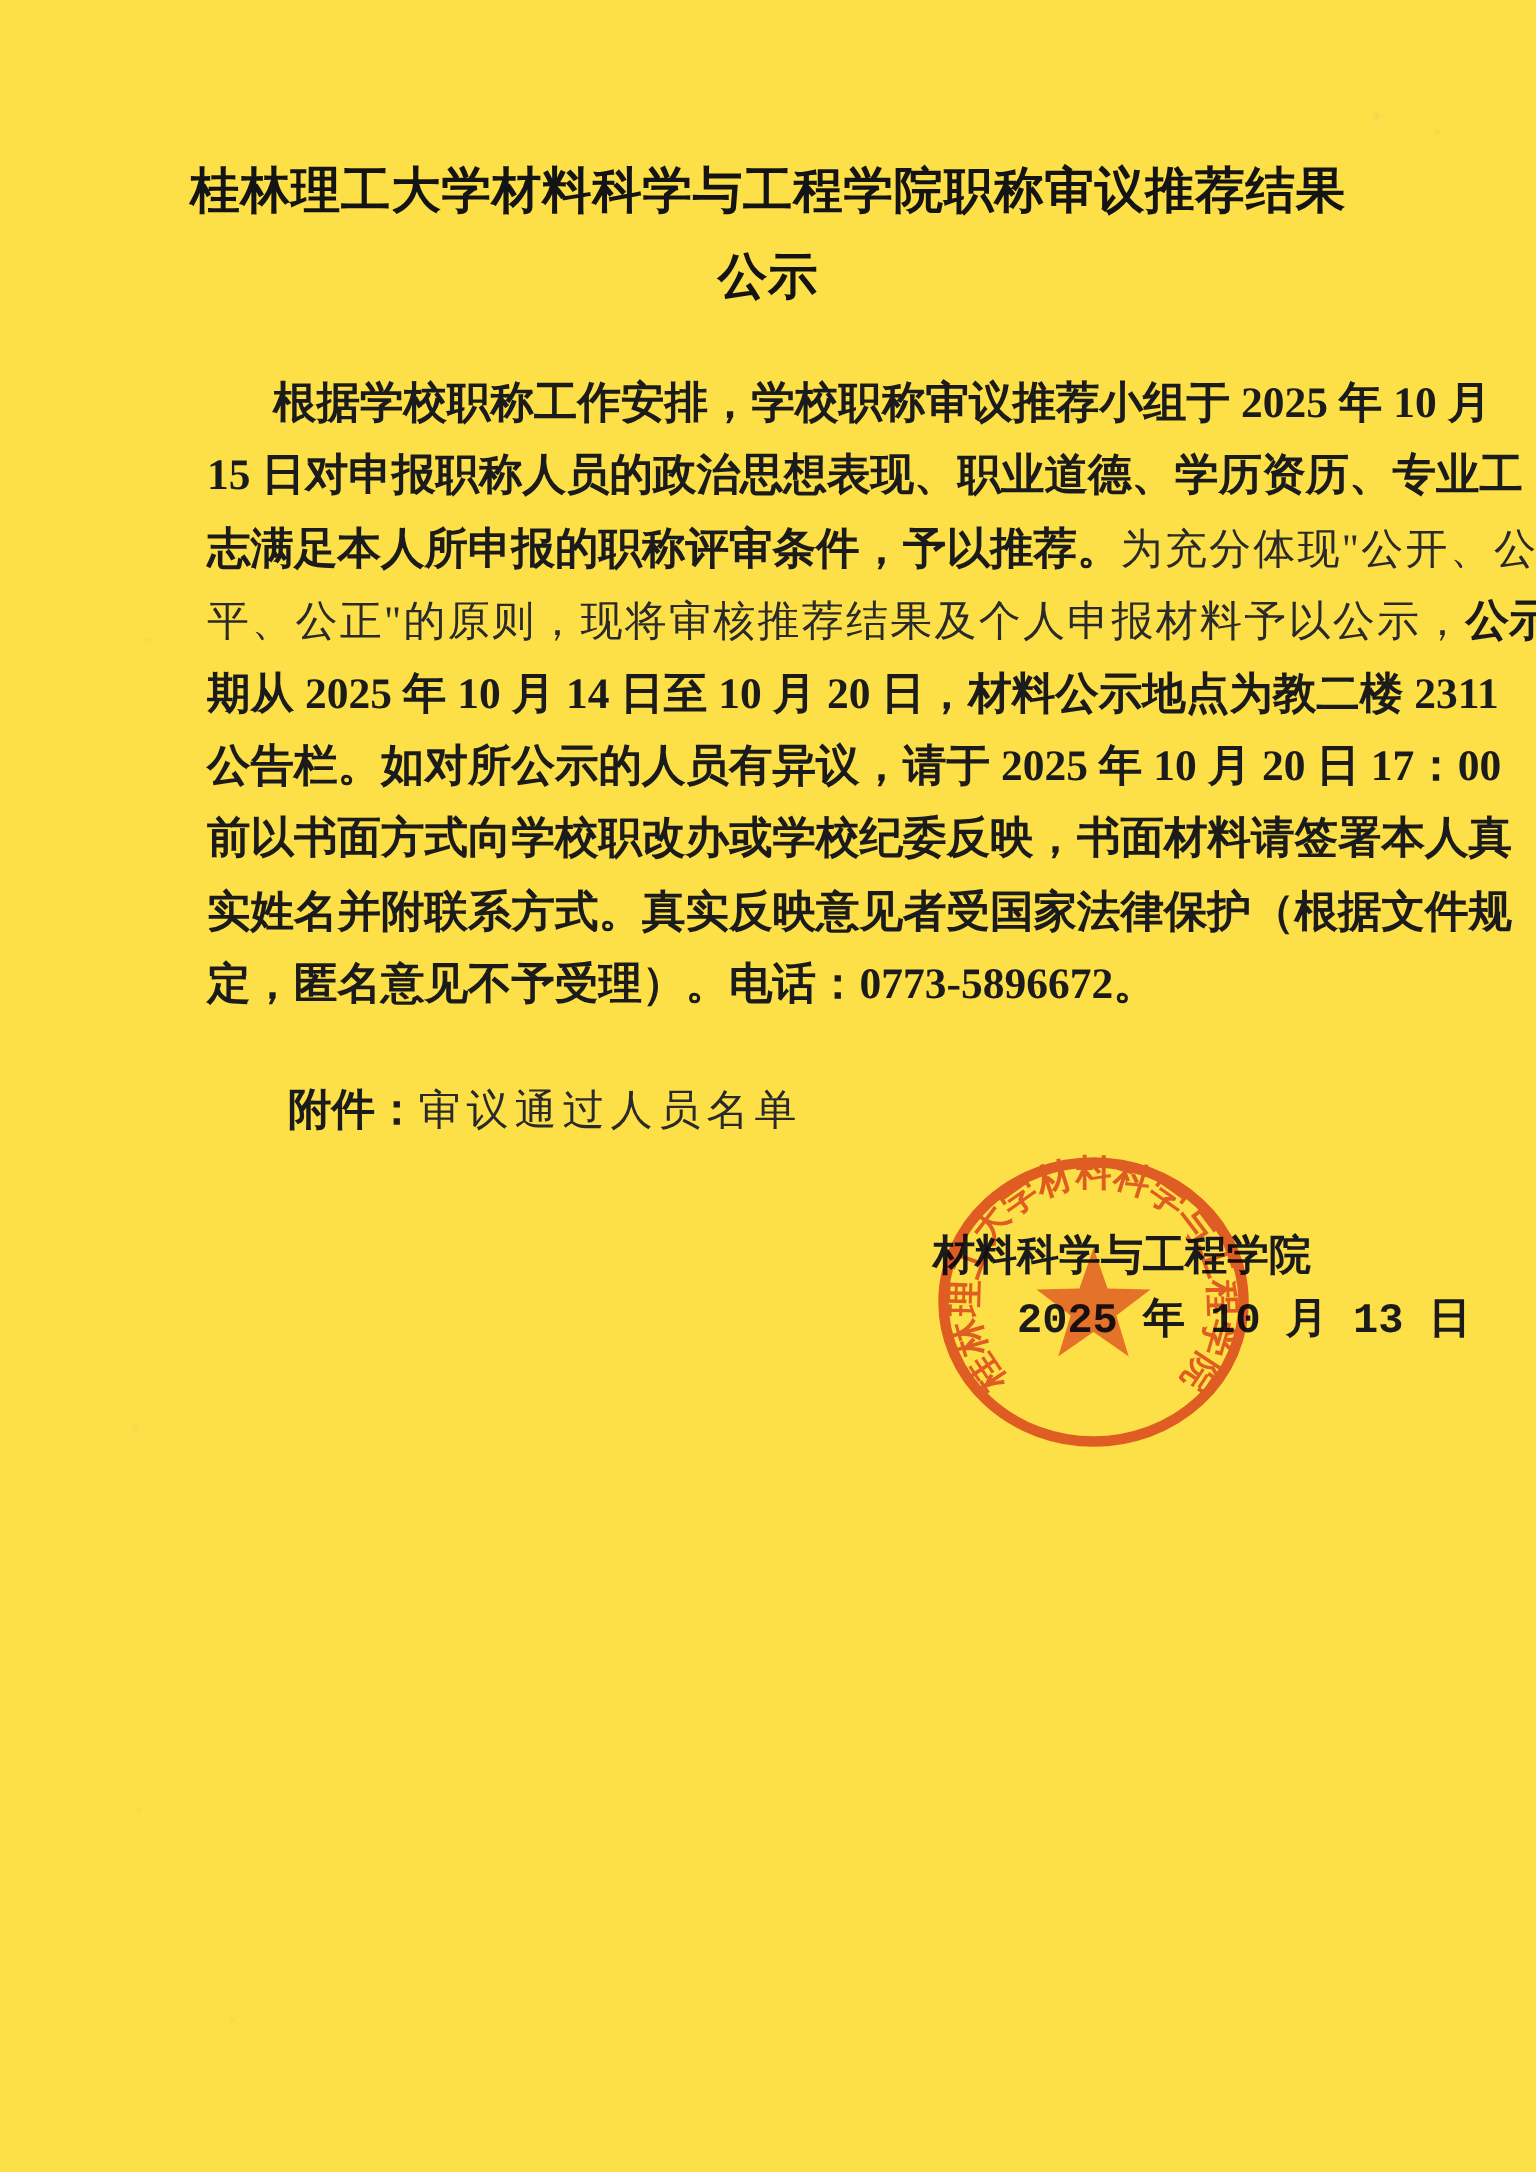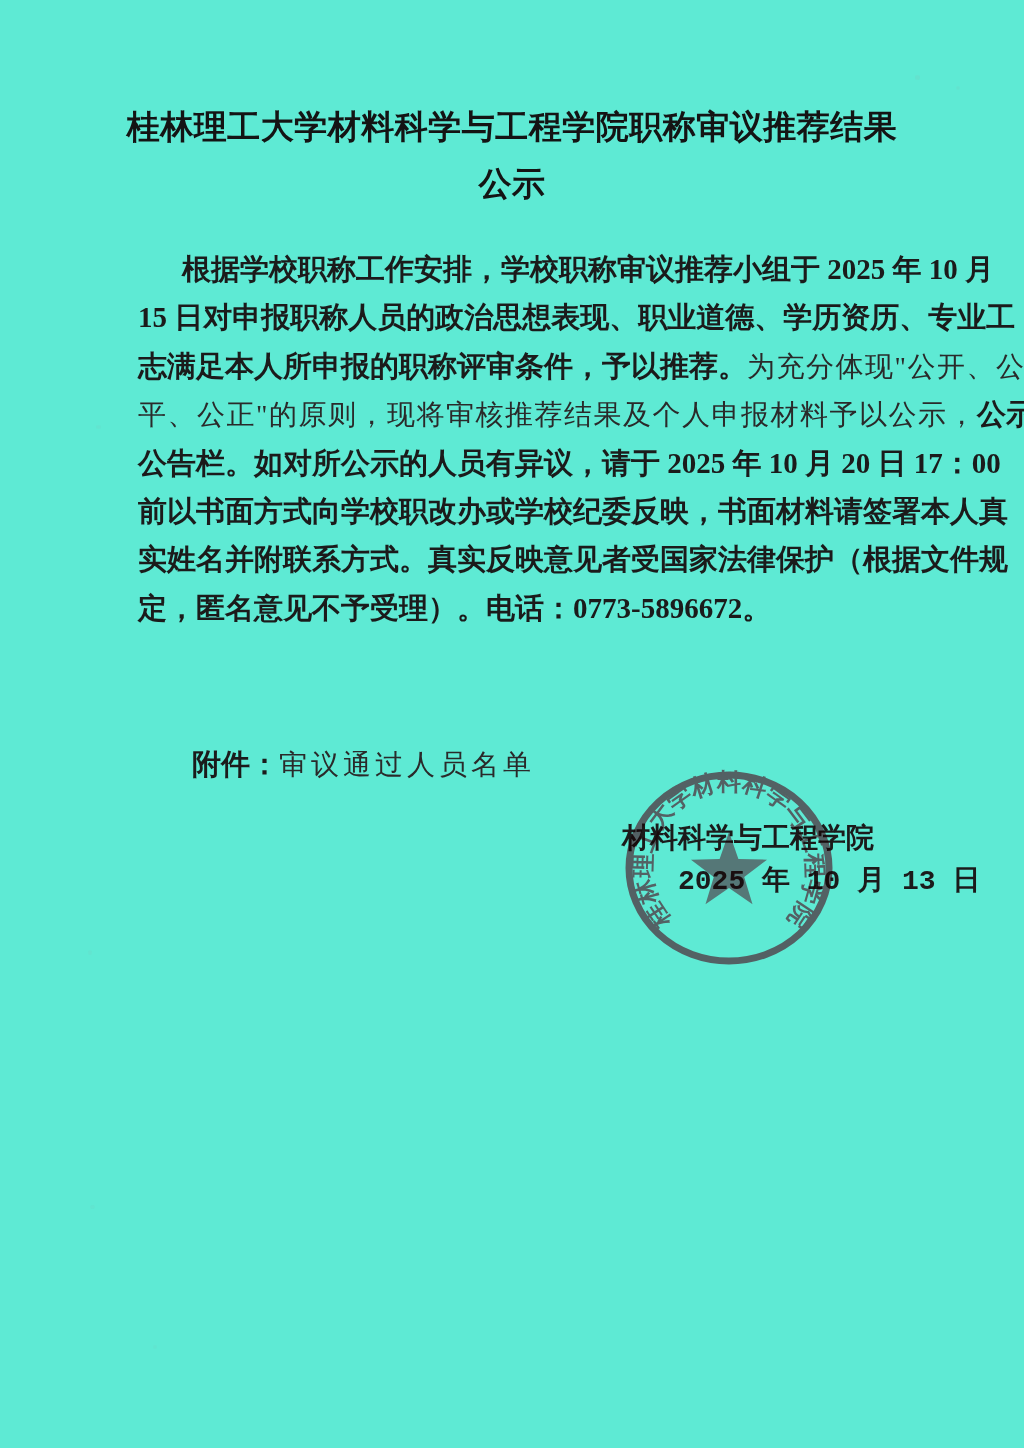--- a/index.html
+++ b/index.html
@@ -4,21 +4,21 @@
 <style>
   * { margin: 0; padding: 0; box-sizing: border-box; }
   html, body { background: #ffffff; }
   body {
     width: 1024px; height: 1448px;
     position: relative;
     font-family: "Liberation Sans", sans-serif;
     color: #1c1c1c;
     overflow: hidden;
   }
-  .page { position: absolute; inset: 0; background: #5eead4; }
+  .page { position: absolute; inset: 0; background: #fde047; }
 
   
   .title-block { position: absolute; top: 98px; left: 0; width: 1024px; text-align: center; }
   .title-line {
     font-family: "Liberation Sans", sans-serif;
     font-weight: 700; font-size: 33px; line-height: 57px;
     color: #141414; letter-spacing: 0.5px;
   }
 
   
@@ -34,21 +34,21 @@
     font-family: "Liberation Serif", sans-serif;
     font-weight: 600; color: #1b1b1b;
   }
   .kai {
     font-family: "Liberation Serif", serif;
     font-weight: 400; font-size: 28px;
     color: #2a2a2a; letter-spacing: 1.5px;
   }
 
   
-  .attachment { position: absolute; top: 748px; left: 192px; height: 40px; line-height: 32px; font-size: 29px; white-space: nowrap; text-align: center; }
+  .attachment { position: absolute; top: 712px; left: 192px; height: 40px; line-height: 56px; font-size: 29px; white-space: nowrap; text-align: center; }
   .attachment .kai { letter-spacing: 4px; }
 
   
   .sig-org {
     position: absolute; top: 822px; left: 622px;
     font-family: "Liberation Serif", sans-serif; font-weight: 600;
     font-size: 28px; line-height: 32px; color: #1b1b1b; white-space: nowrap;
   }
   .sig-date {
     position: absolute; top: 866px; left: 678px;
@@ -85,20 +85,23 @@
     <div class="bline">
       <span class="hei">15 日对申报职称人员的政治思想表现、职业道德、学历资历、专业工</span>
     </div>
     <div class="bline">
       <span class="hei">志满足本人所申报的职称评审条件，予以推荐。</span><span class="kai">为充分体现"公开、公</span>
     </div>
     <div class="bline">
       <span class="kai">平、公正"的原则，现将审核推荐结果及个人申报材料予以公示，</span><span class="hei">公示</span>
     </div>
     <div class="bline">
+      <span class="hei">期从 2025 年 10 月 14 日至 10 月 20 日，材料公示地点为教二楼 2311</span>
+    </div>
+    <div class="bline">
       <span class="hei">公告栏。如对所公示的人员有异议，请于 2025 年 10 月 20 日 17：00</span>
     </div>
     <div class="bline">
       <span class="hei">前以书面方式向学校职改办或学校纪委反映，书面材料请签署本人真</span>
     </div>
     <div class="bline">
       <span class="hei">实姓名并附联系方式。真实反映意见者受国家法律保护（根据文件规</span>
     </div>
     <div class="bline no-just">
       <span class="hei">定，匿名意见不予受理）。电话：0773-5896672。</span>

